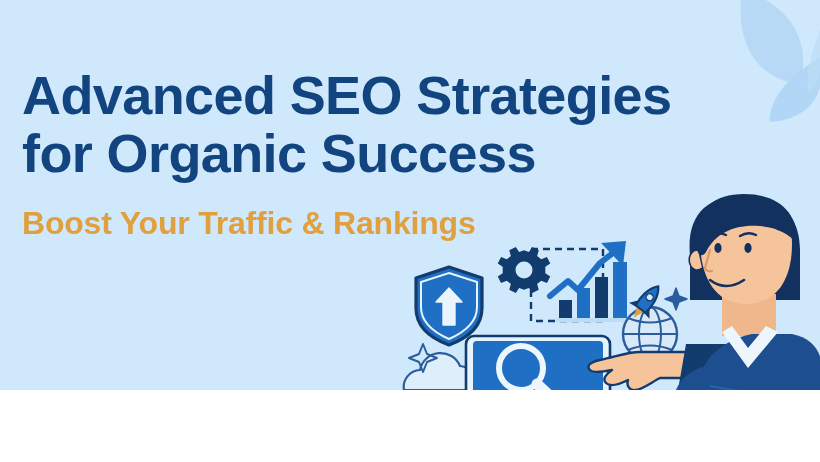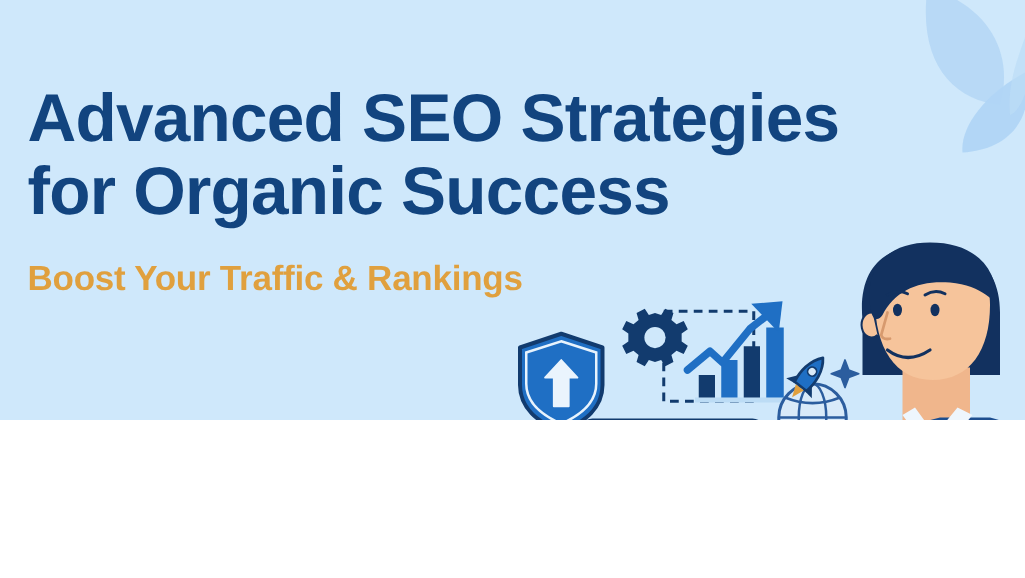--- a/index.html
+++ b/index.html
@@ -4,21 +4,21 @@
 <title>SEO Banner</title>
 <style>
   html, body {
     margin: 0;
     padding: 0;
     background: #ffffff;
   }
   #banner {
     position: relative;
     width: 820px;
-    height: 336px;
+    height: 390px;
     overflow: hidden;
     background: #cfe8fb;
     font-family: "Liberation Sans", sans-serif;
   }
   .layer {
     position: absolute;
     left: 0;
     top: 0;
     width: 820px;
     height: 462px;
@@ -39,21 +39,21 @@
     font-size: 54px;
     line-height: 58px;
     letter-spacing: -0.6px;
     color: #12447f;
     margin: 0;
     white-space: pre-line;
   }
   #subhead {
     font-family: "Liberation Sans", sans-serif;
     font-weight: bold;
-    font-size: 28px;
+    font-size: 32px;
     line-height: 38px;
     letter-spacing: -0.2px;
     color: #e0a03e;
     margin: 22px 0 0 0;
   }
 </style>
 </head>
 <body>
 
 <div id="banner">

